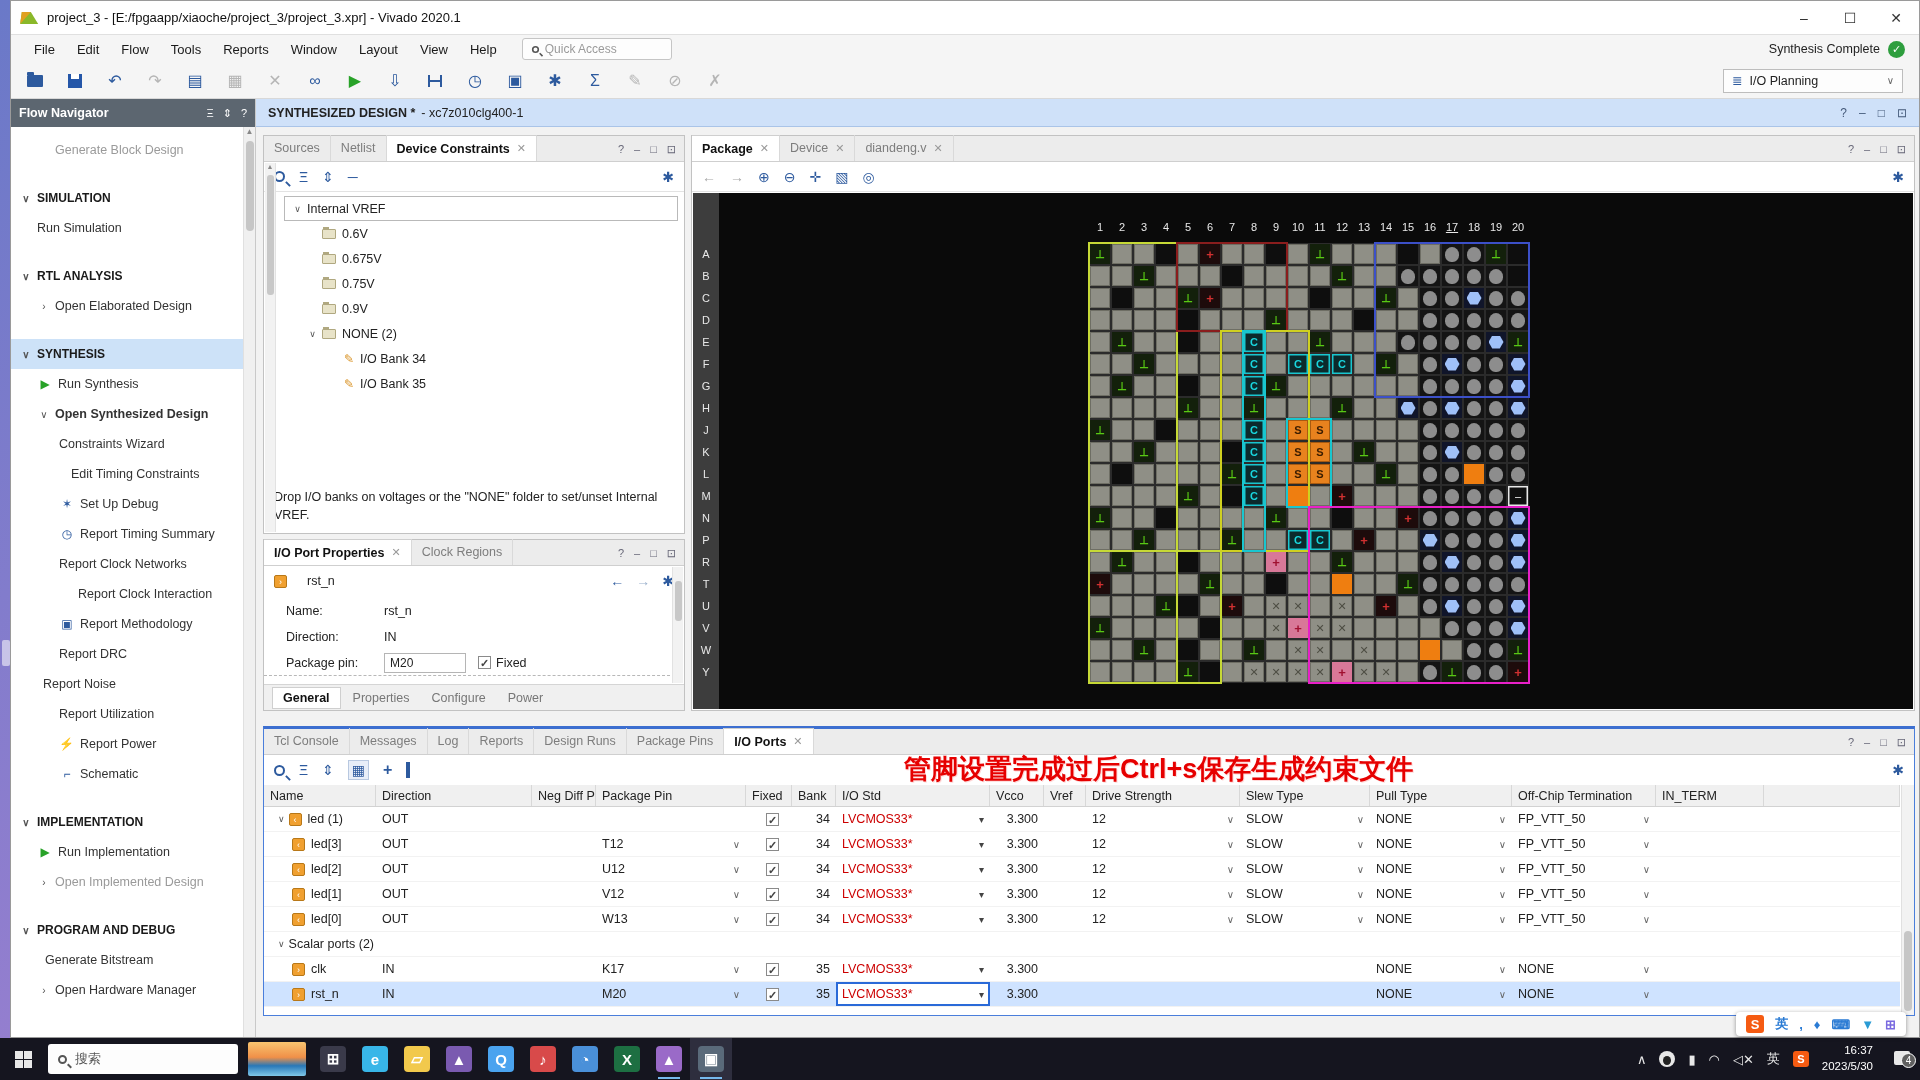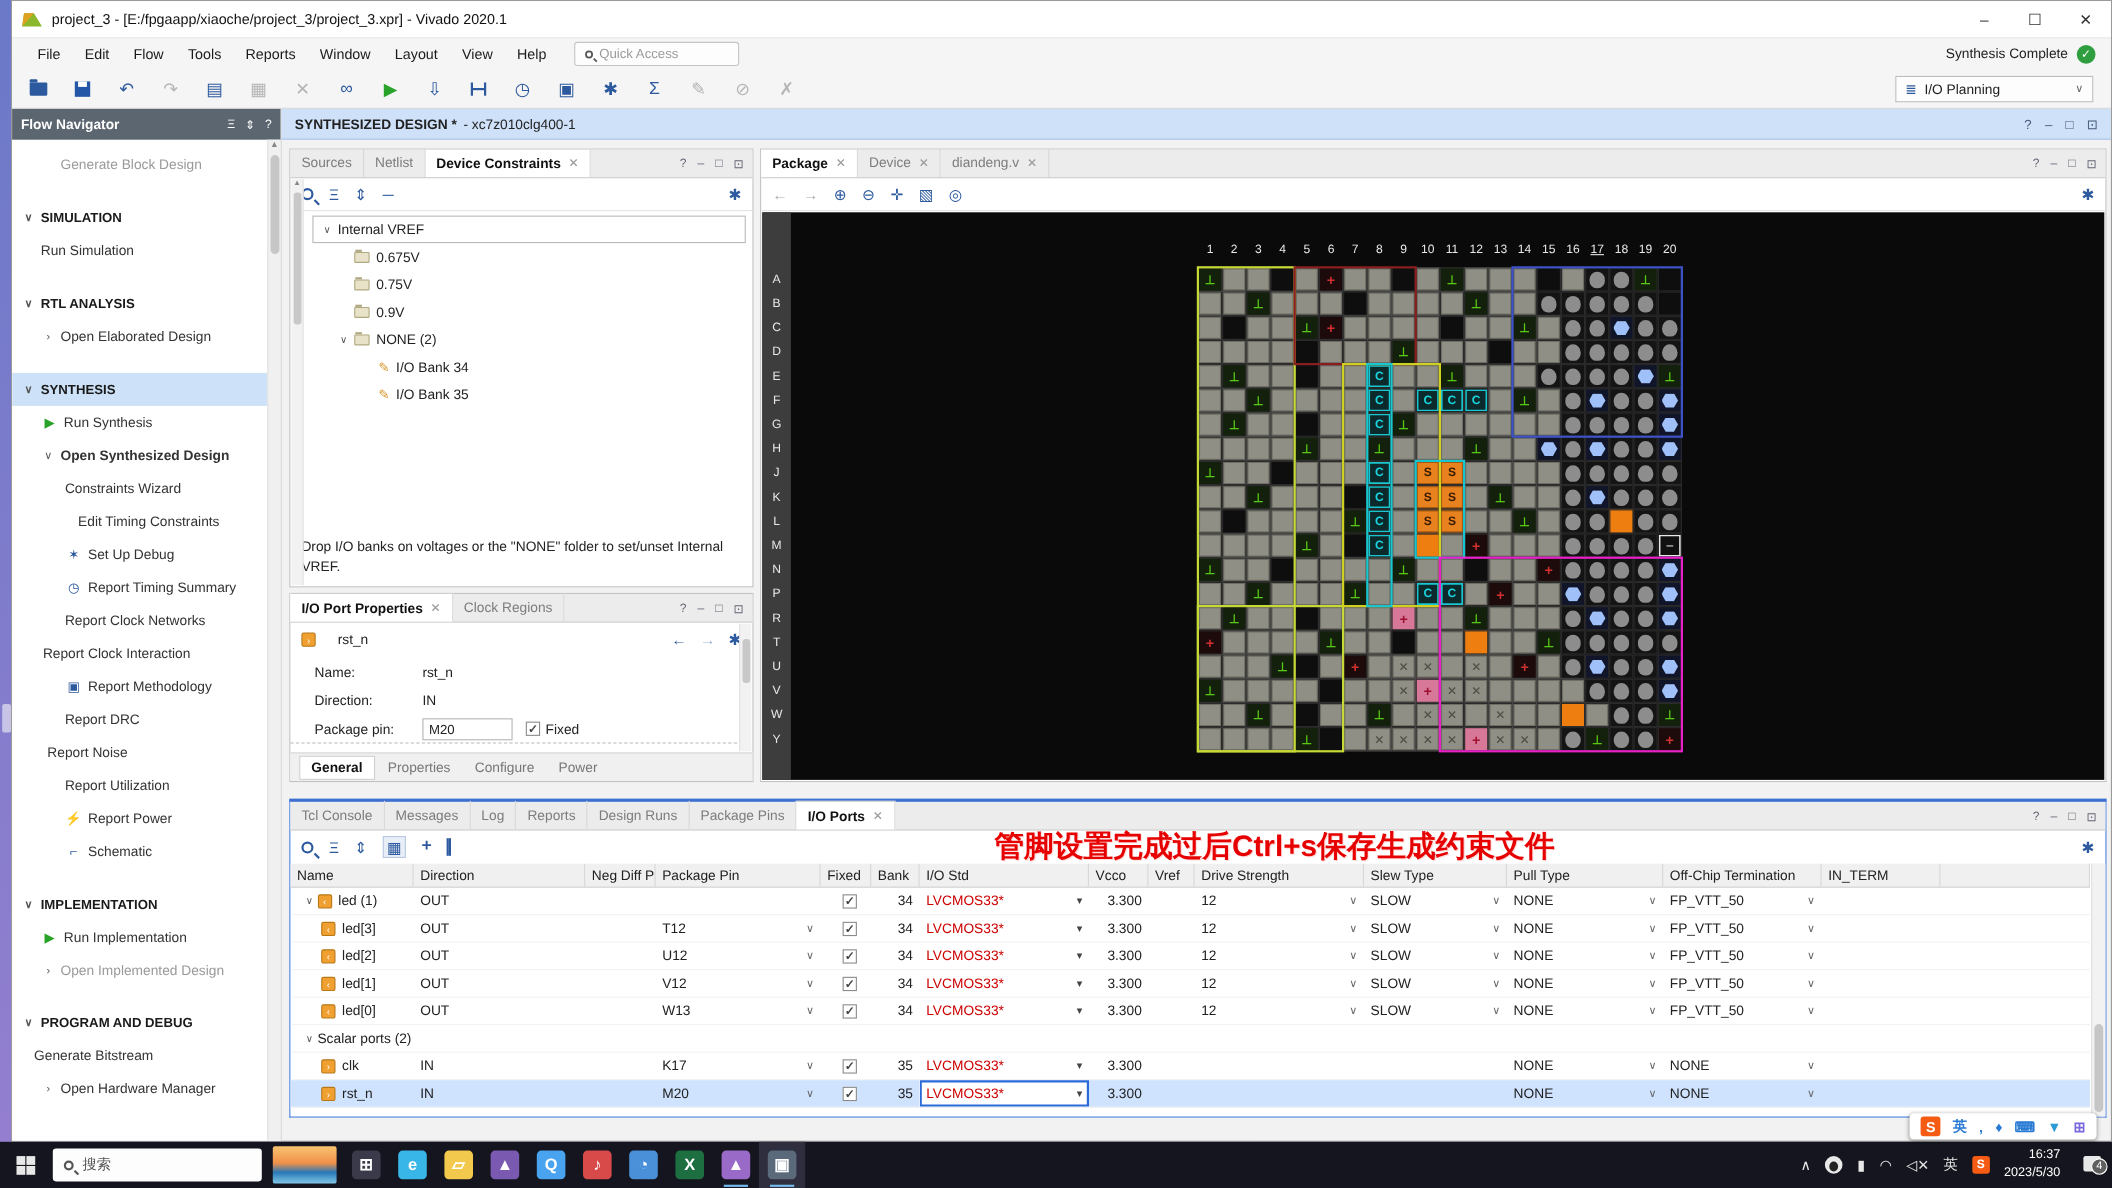--- a/index.html
+++ b/index.html
@@ -277,21 +277,21 @@
             <span class="fn-ico" style="color: rgb(45, 90, 158);">✶</span>
             <span>Set Up Debug</span>
           </div>
           <div class="fn-item" style="padding-left: 48px;">
             <span class="fn-ico" style="color: rgb(45, 90, 158);">◷</span>
             <span>Report Timing Summary</span>
           </div>
           <div class="fn-item" style="padding-left: 48px; align-items: center;">
             <span>Report Clock Networks</span>
           </div>
-          <div class="fn-item" style="padding-left: 28px; text-align: right;">
+          <div class="fn-item" style="padding-left: 67px; text-align: right;">
             <span>Report Clock Interaction</span>
           </div>
           <div class="fn-item" style="padding-left: 48px;">
             <span class="fn-ico" style="color: rgb(45, 90, 158);">▣</span>
             <span>Report Methodology</span>
           </div>
           <div class="fn-item" style="padding-left: 48px;">
             <span>Report DRC</span>
           </div>
           <div class="fn-item" style="padding-left: 32px;">
@@ -319,21 +319,21 @@
           </div>
           <div class="fn-item disabled" style="padding-left: 26px;">
             <span class="fn-chev">›</span>
             <span>Open Implemented Design</span>
           </div>
           <div class="fn-gap"></div>
           <div class="fn-item fn-section" style="padding-left: 8px;">
             <span class="fn-chev">∨</span>
             <span>PROGRAM AND DEBUG</span>
           </div>
-          <div class="fn-item" style="padding-left: 20px;">
+          <div class="fn-item" style="padding-left: 34px;">
             <span>Generate Bitstream</span>
           </div>
           <div class="fn-item" style="padding-left: 26px;">
             <span class="fn-chev">›</span>
             <span>Open Hardware Manager</span>
           </div>
           <div class="fn-gap"></div>
         </div>
       <div id="flow-scroll">
         <div class="arr">▲</div>
@@ -375,20 +375,25 @@
         <span class="icon-search"></span>
         <span class="pt-ico">Ξ</span>
         <span class="pt-ico">⇕</span>
         <span class="pt-ico" style="font-weight:bold;">─</span>
         <span class="gear-right">✱</span>
       </div>
       <div id="dc-tree" style="padding:4px 0 0 14px;">
           <div class="tree-row boxed" style="padding-left: 6px;">
             <span class="chev">∨</span>
             <span>Internal VREF</span>
+          </div>
+          <div class="tree-row" style="padding-left: 28px;">
+            <span class="chev"></span>
+            <span class="t-folder"></span>
+            <span>0.6V</span>
           </div>
           <div class="tree-row" style="padding-left: 28px;">
             <span class="chev"></span>
             <span class="t-folder"></span>
             <span>0.675V</span>
           </div>
           <div class="tree-row" style="padding-left: 28px;">
             <span class="chev"></span>
             <span class="t-folder"></span>
             <span>0.75V</span>

